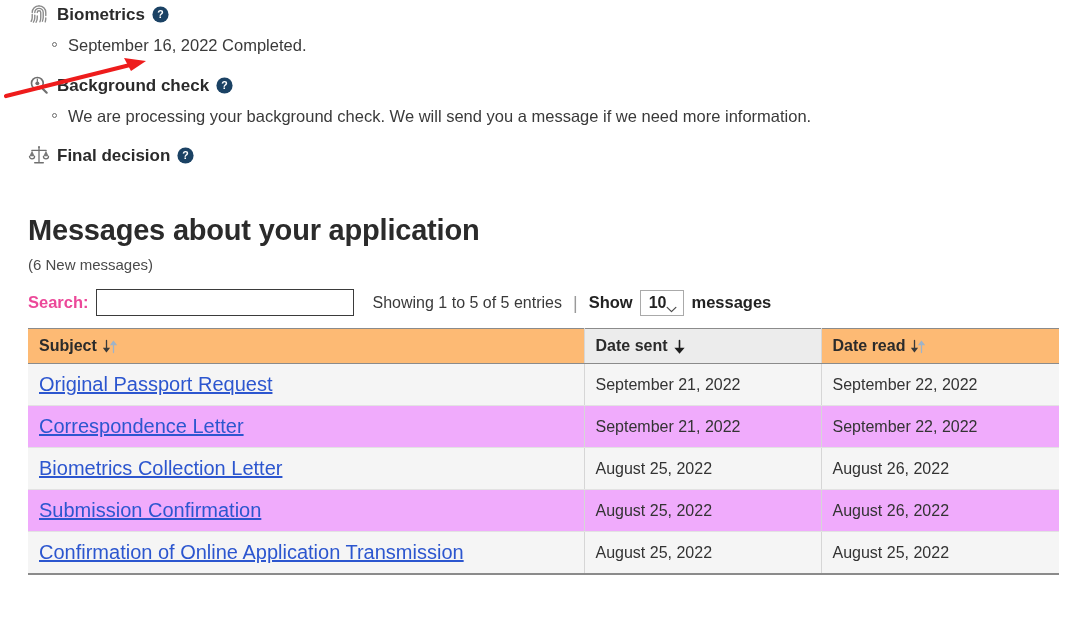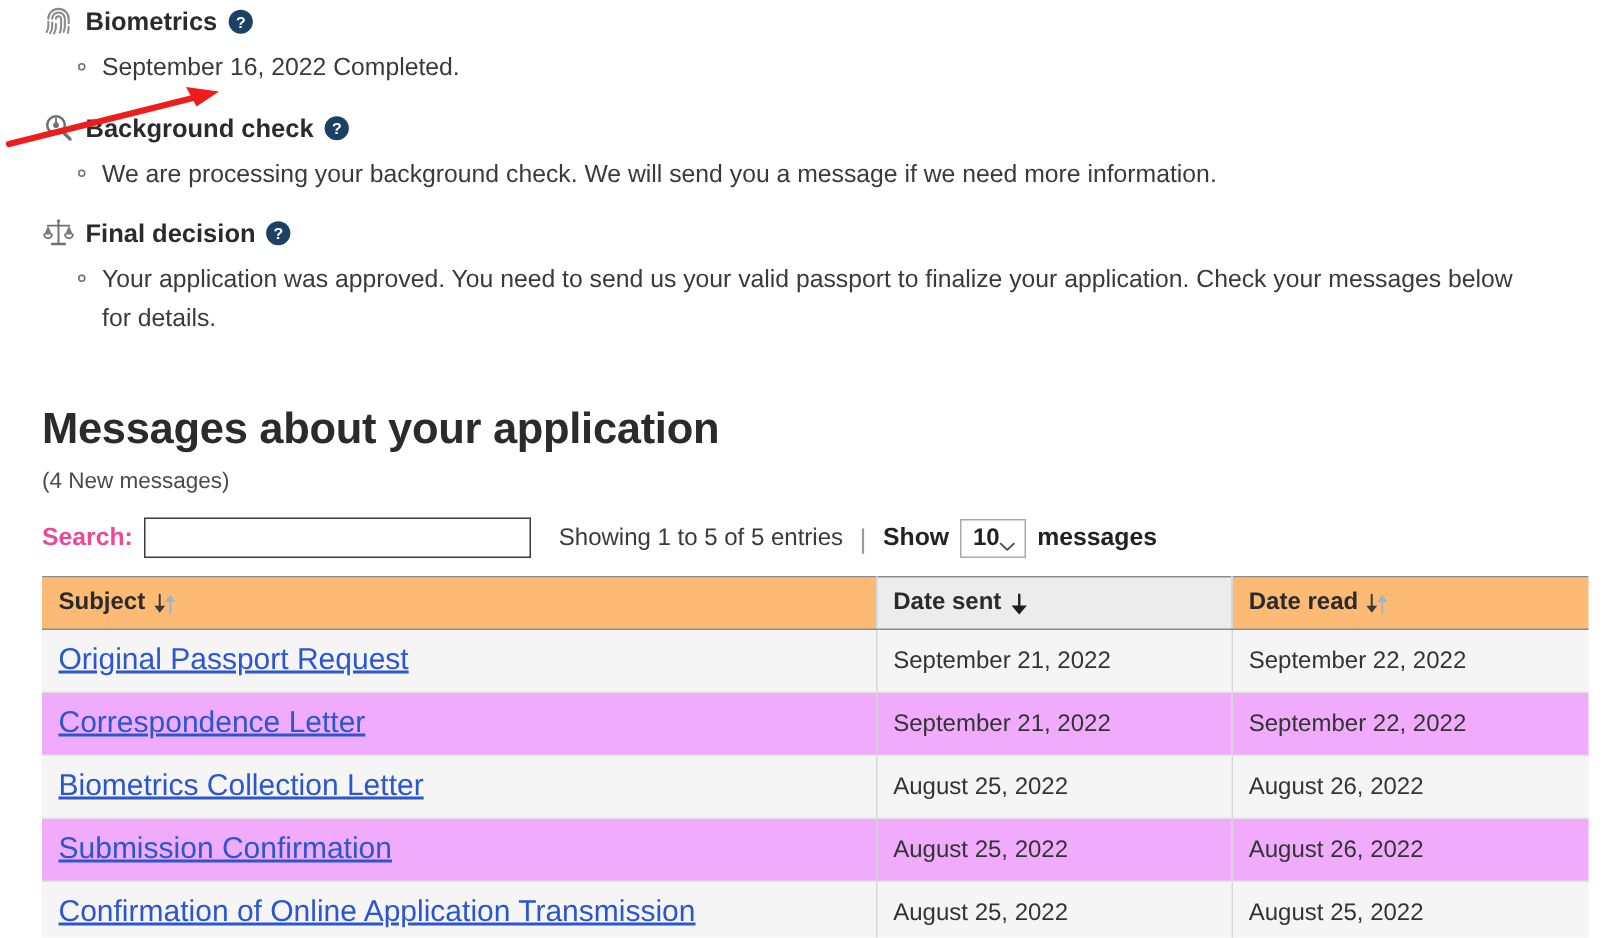--- a/index.html
+++ b/index.html
@@ -307,31 +307,28 @@
         </svg>
       </span>
       <span>Final decision</span>
       <span class="help-icon">
         <svg viewBox="0 0 20 20" width="17" height="17">
           <circle cx="10" cy="10" r="9.5" fill="#1b4264"></circle>
           <text x="10" y="14.6" font-family="Liberation Sans, sans-serif" font-size="12.5" font-weight="bold" fill="#ffffff" text-anchor="middle">?</text>
         </svg>
       </span>
     </div>
-    <ul class="status-list">
-      <li>Your application was approved. You need to send us your valid passport to finalize your application. Check your messages below for details.</li>
-    </ul>
   </div>
 
 </div>
 
 <div class="messages-wrap">
 
   <h2 class="messages-title">Messages about your application</h2>
-  <div class="new-count">(4 New messages)</div>
+  <div class="new-count">(6 New messages)</div>
 
   <div class="controls">
     <label class="search-label">Search:</label>
     <input class="search-input" type="text" placeholder="" value="" style="">
     <span class="showing-text">Showing 1 to 5 of 5 entries</span>
     <span class="divider-pipe">|</span>
     <span class="show-label">Show</span>
     <span class="len-select">
       <span class="len-val">10</span>
       <span class="chev">

